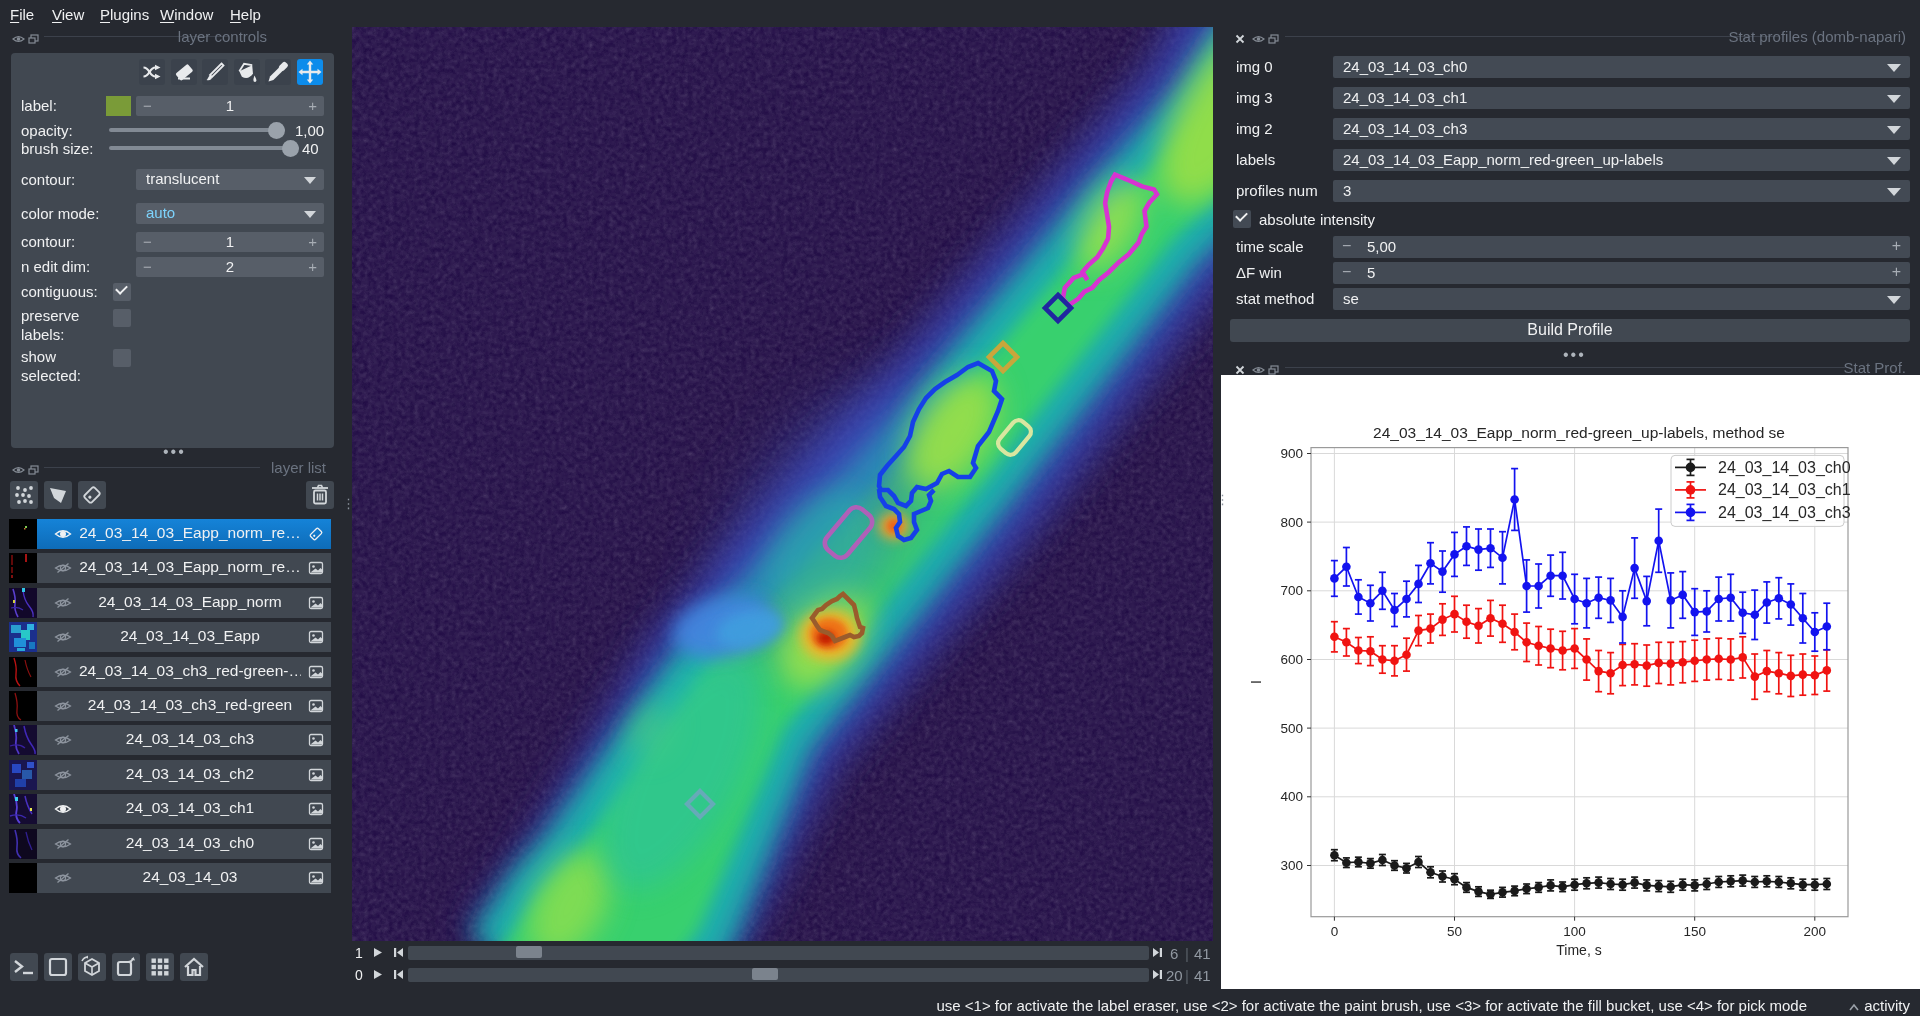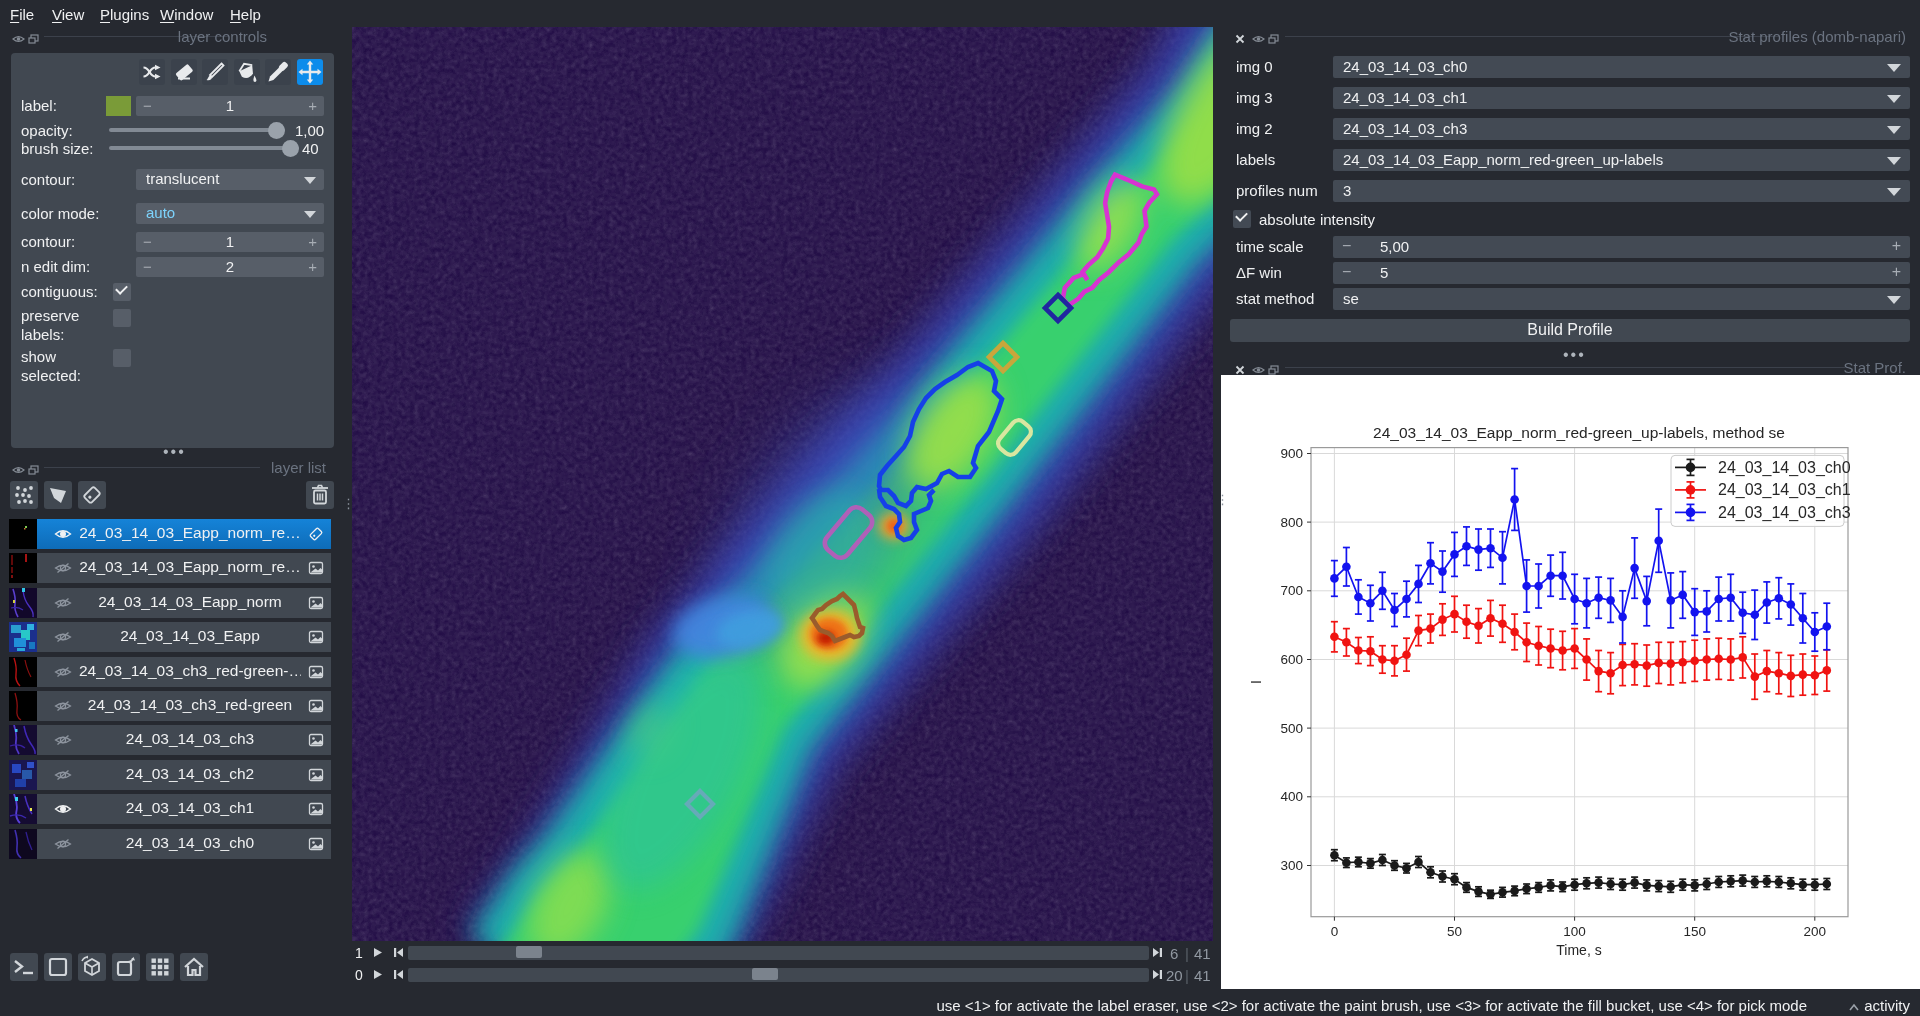--- a/index.html
+++ b/index.html
@@ -48,21 +48,21 @@
 .dimlab{position:absolute;left:3px;top:0;font-size:14px}
 .dimnum{position:absolute;top:0;font-size:15px;color:#9198a1}
 
 .rlabel{position:absolute;left:1236px;font-size:15px}
 .rcombo{position:absolute;left:1333px;width:577px;height:22px;background:#434a54;border-radius:2px;font-size:15px}
 .rcombo .txt{position:absolute;left:10px;top:2px}
 .rcombo .arr{position:absolute;right:9px;top:8px;width:0;height:0;border-left:7px solid transparent;border-right:7px solid transparent;border-top:8px solid #d2d6da}
 .rspin{position:absolute;left:1333px;width:577px;height:22px;background:#434a54;border-radius:2px;font-size:15px}
 .rspin .mi{position:absolute;left:9px;top:1px;color:#a7adb4;font-size:16px}
 .rspin .pl{position:absolute;right:9px;top:1px;color:#a7adb4;font-size:16px}
-.rspin .val{position:absolute;left:47px;top:2px}
+.rspin .val{position:absolute;left:34px;top:2px}
 #buildbtn{position:absolute;left:1230px;top:319px;width:680px;height:23px;background:#414851;border-radius:3px;text-align:center;font-size:16px;padding-top:2px}
 #chartbox{position:absolute;left:1221px;top:375px;width:699px;height:614px;background:#fff}
 
 #statusbar{position:absolute;left:0;top:990px;width:1920px;height:26px;background:#262930;font-size:15px}
 svg.ic{display:block} .ticon svg,.docktitle svg{display:inline-block} #statusbar svg{display:inline-block;vertical-align:-1px}
 </style></head>
 <body>
 <div id="root">
 <div id="menubar">
  <span style="left:10px"><u>F</u>ile</span>
@@ -485,20 +485,43 @@
       </div>
       <div class="bgc"></div>
       <span class="eye">
         <svg class="ic" width="18" height="14" viewBox="0 0 18 14" xmlns="http://www.w3.org/2000/svg">
           <path d="M1.5 7 Q9 1.5 16.5 7 Q9 12.5 1.5 7 Z" fill="none" stroke="#8d949e" stroke-width="1.3"></path>
           <circle cx="9" cy="7" r="2.6" fill="none" stroke="#8d949e" stroke-width="1.2"></circle>
           <path d="M3.5 11.5 L14.5 2.5" stroke="#8d949e" stroke-width="1.3"></path>
         </svg>
       </span>
       <span class="nm">24_03_14_03_ch0</span>
+      <span class="tico">
+        <svg class="ic" width="16" height="16" viewBox="0 0 16 16" xmlns="http://www.w3.org/2000/svg">
+          <rect x="1.5" y="2.5" width="13" height="11" rx="1.5" fill="none" stroke="#d2d6da" stroke-width="1.3"></rect>
+          <circle cx="5.5" cy="6.5" r="1.3" fill="#d2d6da"></circle>
+          <path d="M3 12 L7.5 8.5 L10 10.5 L12.5 8 L14 9.5 V12.5 H3 Z" fill="#d2d6da"></path>
+        </svg>
+      </span>
+    </div>
+    <div class="lrow" style="top:863px">
+      <div class="thumb">
+        <svg class="ic" width="28" height="30" viewBox="0 0 28 30" xmlns="http://www.w3.org/2000/svg">
+          <rect width="28" height="30" fill="#000"></rect>
+        </svg>
+      </div>
+      <div class="bgc"></div>
+      <span class="eye">
+        <svg class="ic" width="18" height="14" viewBox="0 0 18 14" xmlns="http://www.w3.org/2000/svg">
+          <path d="M1.5 7 Q9 1.5 16.5 7 Q9 12.5 1.5 7 Z" fill="none" stroke="#8d949e" stroke-width="1.3"></path>
+          <circle cx="9" cy="7" r="2.6" fill="none" stroke="#8d949e" stroke-width="1.2"></circle>
+          <path d="M3.5 11.5 L14.5 2.5" stroke="#8d949e" stroke-width="1.3"></path>
+        </svg>
+      </span>
+      <span class="nm">24_03_14_03</span>
       <span class="tico">
         <svg class="ic" width="16" height="16" viewBox="0 0 16 16" xmlns="http://www.w3.org/2000/svg">
           <rect x="1.5" y="2.5" width="13" height="11" rx="1.5" fill="none" stroke="#d2d6da" stroke-width="1.3"></rect>
           <circle cx="5.5" cy="6.5" r="1.3" fill="#d2d6da"></circle>
           <path d="M3 12 L7.5 8.5 L10 10.5 L12.5 8 L14 9.5 V12.5 H3 Z" fill="#d2d6da"></path>
         </svg>
       </span>
     </div>
 
 <div class="vbtn" style="left:10px;top:953px">

